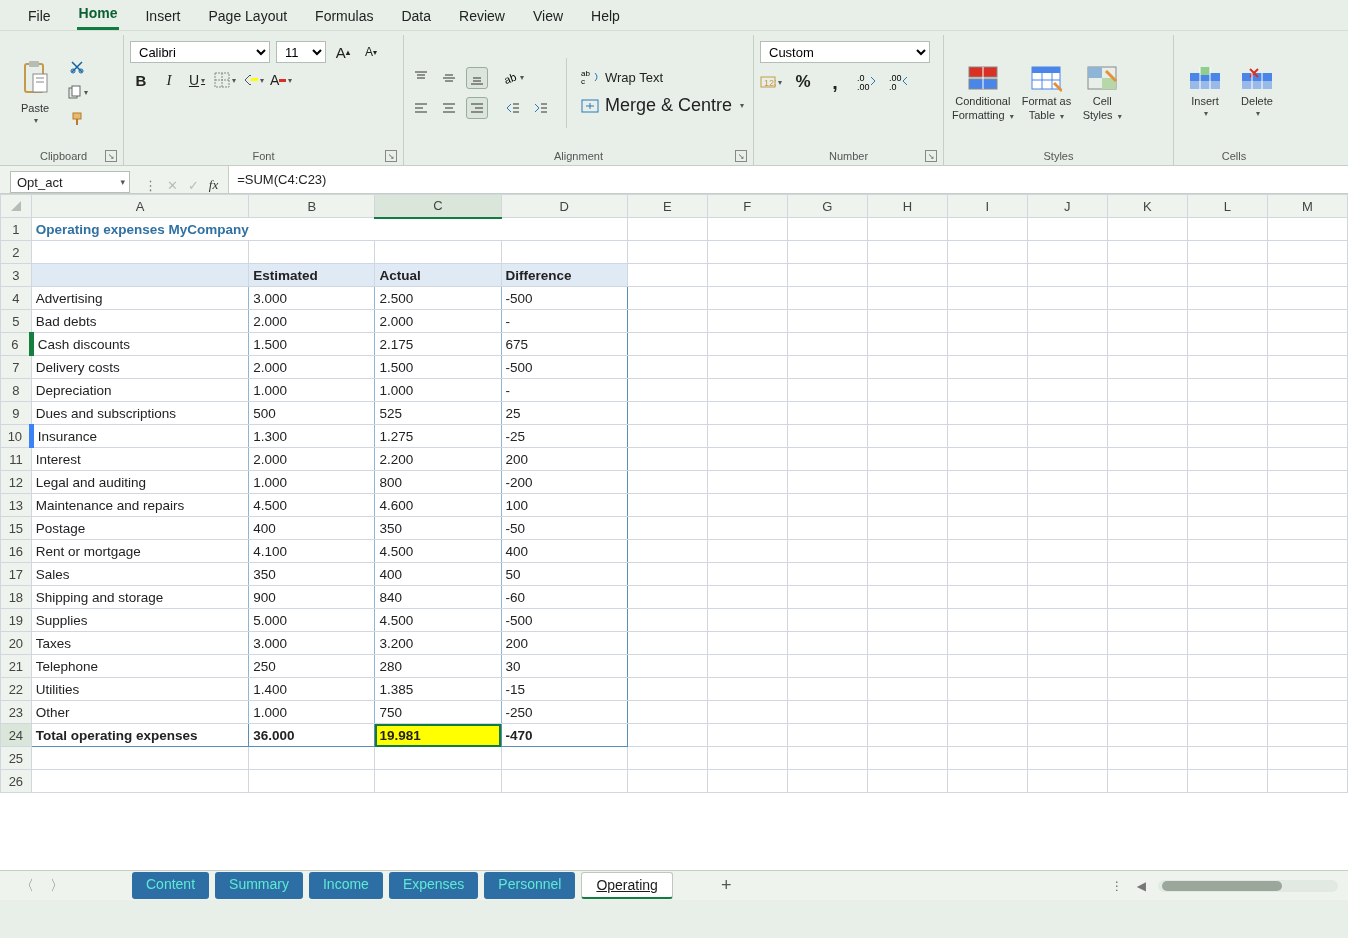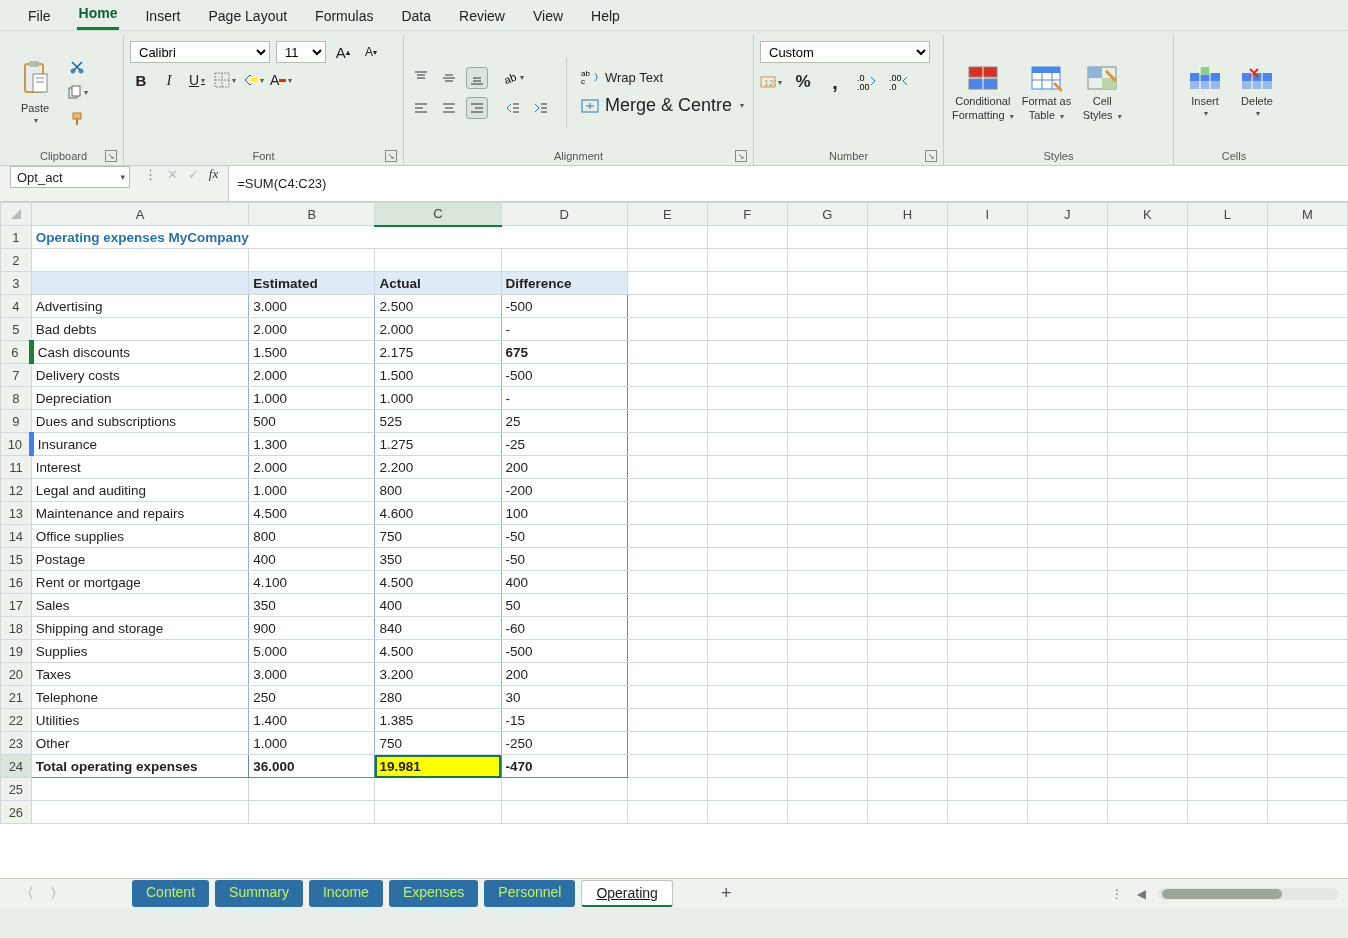--- a/index.html
+++ b/index.html
@@ -93,21 +93,21 @@
   .drop{font-size:8px;color:#555;margin-left:2px;}
   select.fontname{width:140px;height:22px;border:1px solid #b5beb6;background:#fff;font-size:13px;padding-left:4px;}
   select.fontsize{width:50px;height:22px;border:1px solid #b5beb6;background:#fff;font-size:13px;padding-left:4px;}
   .numfmt{width:170px;height:22px;border:1px solid #b5beb6;background:#fff;font-size:13px;padding-left:4px;}
   .btnicon{width:22px;height:22px;display:inline-flex;align-items:center;justify-content:center;border-radius:2px;}
   .alignbtn{width:22px;height:22px;display:inline-flex;align-items:center;justify-content:center;}
   .alignbtn.active{border:1px solid #9aad9a;background:#dbe5db;border-radius:3px;}
 
   
   .formulabar{
-    display:flex;align-items:flex-start;height:36px;border-bottom:1px solid #c6cec6;
+    display:flex;align-items:flex-end;height:28px;border-bottom:1px solid #c6cec6;
     background:#eef3ee;
   }
   .namebox{width:120px;height:22px;border:1px solid #b5beb6;background:#fff;margin:0 4px 0 10px;display:flex;align-items:center;padding-left:6px;font-size:13px;position:relative;}
   .namebox .dd{position:absolute;right:4px;font-size:9px;color:#555;}
   .fbicons{display:flex;gap:10px;padding:0 10px;color:#777;font-size:13px;align-items:center;}
   .fxinput{flex:1;border-left:1px solid #c6cec6;height:100%;display:flex;align-items:center;padding-left:8px;font-size:13px;background:#fff;}
 
   
   .gridwrap{height:676px;overflow:hidden;background:#fff;position:relative;}
   table.grid{border-collapse:collapse;table-layout:fixed;width:1348px;}
@@ -147,21 +147,21 @@
   .sheetbar{
     height:30px;border-top:1px solid #c6cec6;background:#eef3ee;
     display:flex;align-items:center;gap:8px;padding:0 10px;
     position:relative;
   }
   .navarrows{display:flex;gap:16px;color:#888;font-size:14px;padding:0 10px;}
   .sheettabs{display:flex;gap:6px;margin-left:50px;}
   .sheettab{
     padding:4px 14px;border-radius:3px;font-size:14px;cursor:default;
   }
-  .sheettab.blue{background:#2d6fa5;color:#bef264;}
+  .sheettab.blue{background:#2d6fa5;color:#5eead4;}
   .sheettab.active{background:#fff;color:#1b1b1b;border:1px solid #c0c7c0;border-bottom:2px solid #107c41;text-decoration:underline;}
   .addsheet{margin-left:40px;font-size:18px;color:#555;}
   .sheetbar .right{margin-left:auto;display:flex;align-items:center;gap:12px;}
   .hscroll{width:180px;height:12px;background:#e2e8e2;border-radius:6px;position:relative;}
   .hscroll .thumb{position:absolute;left:4px;top:1px;height:10px;width:120px;background:#9aa79a;border-radius:5px;}
   .dots{letter-spacing:2px;color:#666;}
 
 </style>
 </head>
 <body>
@@ -586,21 +586,21 @@
           <td style="border: 1px solid var(--grid-border);"></td>
           <td style="border: 1px solid var(--grid-border);"></td>
           <td style="border: 1px solid var(--grid-border);"></td>
           <td style="border: 1px solid var(--grid-border);"></td>
         </tr>
         <tr class="datarow">
           <th class="rowhdr">6</th>
           <td class="first" style="border-left:5px solid #15803d;">Cash discounts</td>
           <td class="num">1.500</td>
           <td class="num">2.175</td>
-          <td class="num" style="border-right:1px solid #5b8db5;font-weight:bold;">675</td>
+          <td class="num" style="border-right:1px solid #5b8db5;">675</td>
           <td style="border: 1px solid var(--grid-border);"></td>
           <td style="border: 1px solid var(--grid-border);"></td>
           <td style="border: 1px solid var(--grid-border);"></td>
           <td style="border: 1px solid var(--grid-border);"></td>
           <td style="border: 1px solid var(--grid-border);"></td>
           <td style="border: 1px solid var(--grid-border);"></td>
           <td style="border: 1px solid var(--grid-border);"></td>
           <td style="border: 1px solid var(--grid-border);"></td>
           <td style="border: 1px solid var(--grid-border);"></td>
         </tr>
@@ -699,36 +699,20 @@
           <td style="border: 1px solid var(--grid-border);"></td>
           <td style="border: 1px solid var(--grid-border);"></td>
           <td style="border: 1px solid var(--grid-border);"></td>
         </tr>
         <tr class="datarow">
           <th class="rowhdr">13</th>
           <td class="first" style="border-left:1px solid #5b8db5;">Maintenance and repairs</td>
           <td class="num">4.500</td>
           <td class="num">4.600</td>
           <td class="num" style="border-right:1px solid #5b8db5;">100</td>
-          <td style="border: 1px solid var(--grid-border);"></td>
-          <td style="border: 1px solid var(--grid-border);"></td>
-          <td style="border: 1px solid var(--grid-border);"></td>
-          <td style="border: 1px solid var(--grid-border);"></td>
-          <td style="border: 1px solid var(--grid-border);"></td>
-          <td style="border: 1px solid var(--grid-border);"></td>
-          <td style="border: 1px solid var(--grid-border);"></td>
-          <td style="border: 1px solid var(--grid-border);"></td>
-          <td style="border: 1px solid var(--grid-border);"></td>
-        </tr>
-        <tr class="datarow">
-          <th class="rowhdr">14</th>
-          <td class="first" style="border-left:1px solid #5b8db5;">Office supplies</td>
-          <td class="num">800</td>
-          <td class="num">750</td>
-          <td class="num" style="border-right:1px solid #5b8db5;">-50</td>
           <td style="border: 1px solid var(--grid-border);"></td>
           <td style="border: 1px solid var(--grid-border);"></td>
           <td style="border: 1px solid var(--grid-border);"></td>
           <td style="border: 1px solid var(--grid-border);"></td>
           <td style="border: 1px solid var(--grid-border);"></td>
           <td style="border: 1px solid var(--grid-border);"></td>
           <td style="border: 1px solid var(--grid-border);"></td>
           <td style="border: 1px solid var(--grid-border);"></td>
           <td style="border: 1px solid var(--grid-border);"></td>
         </tr>

